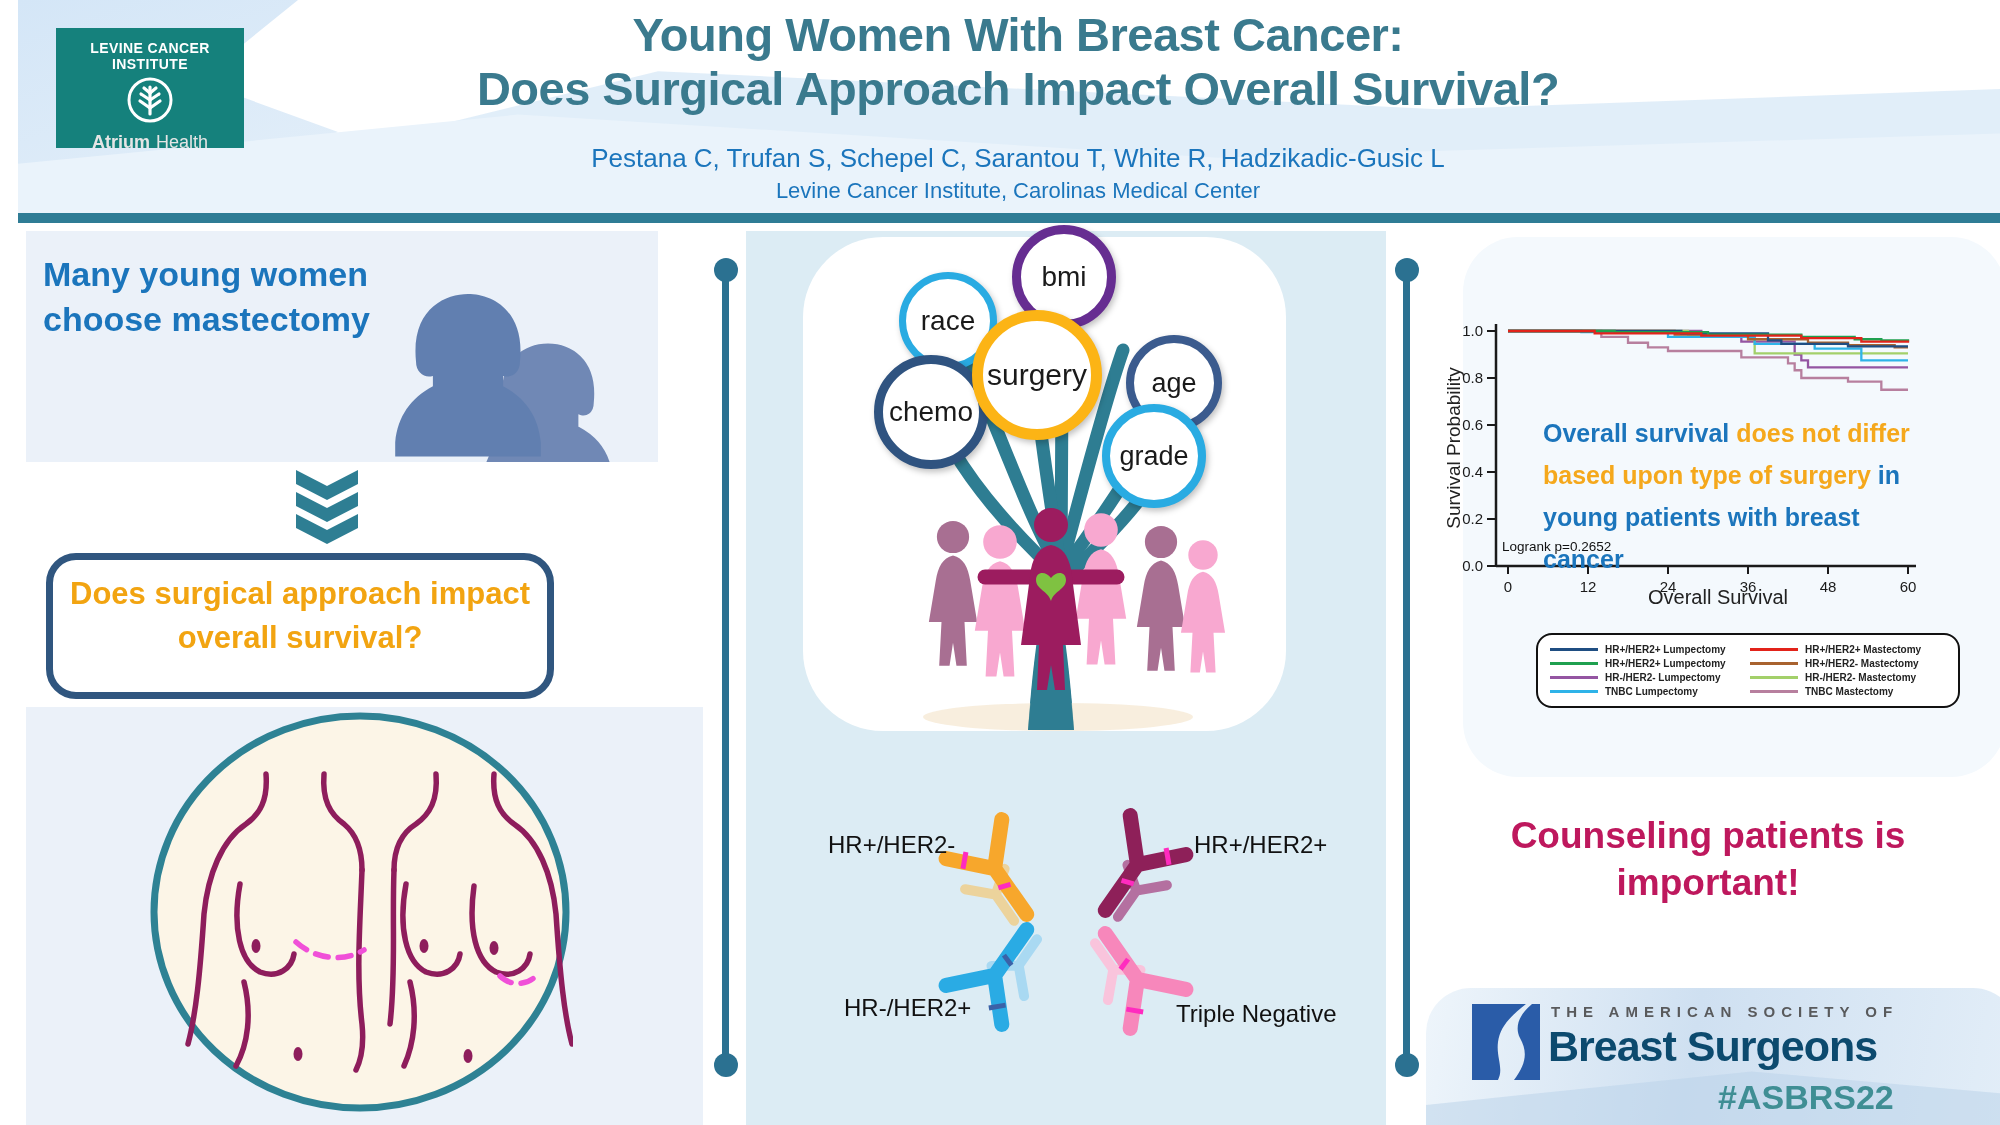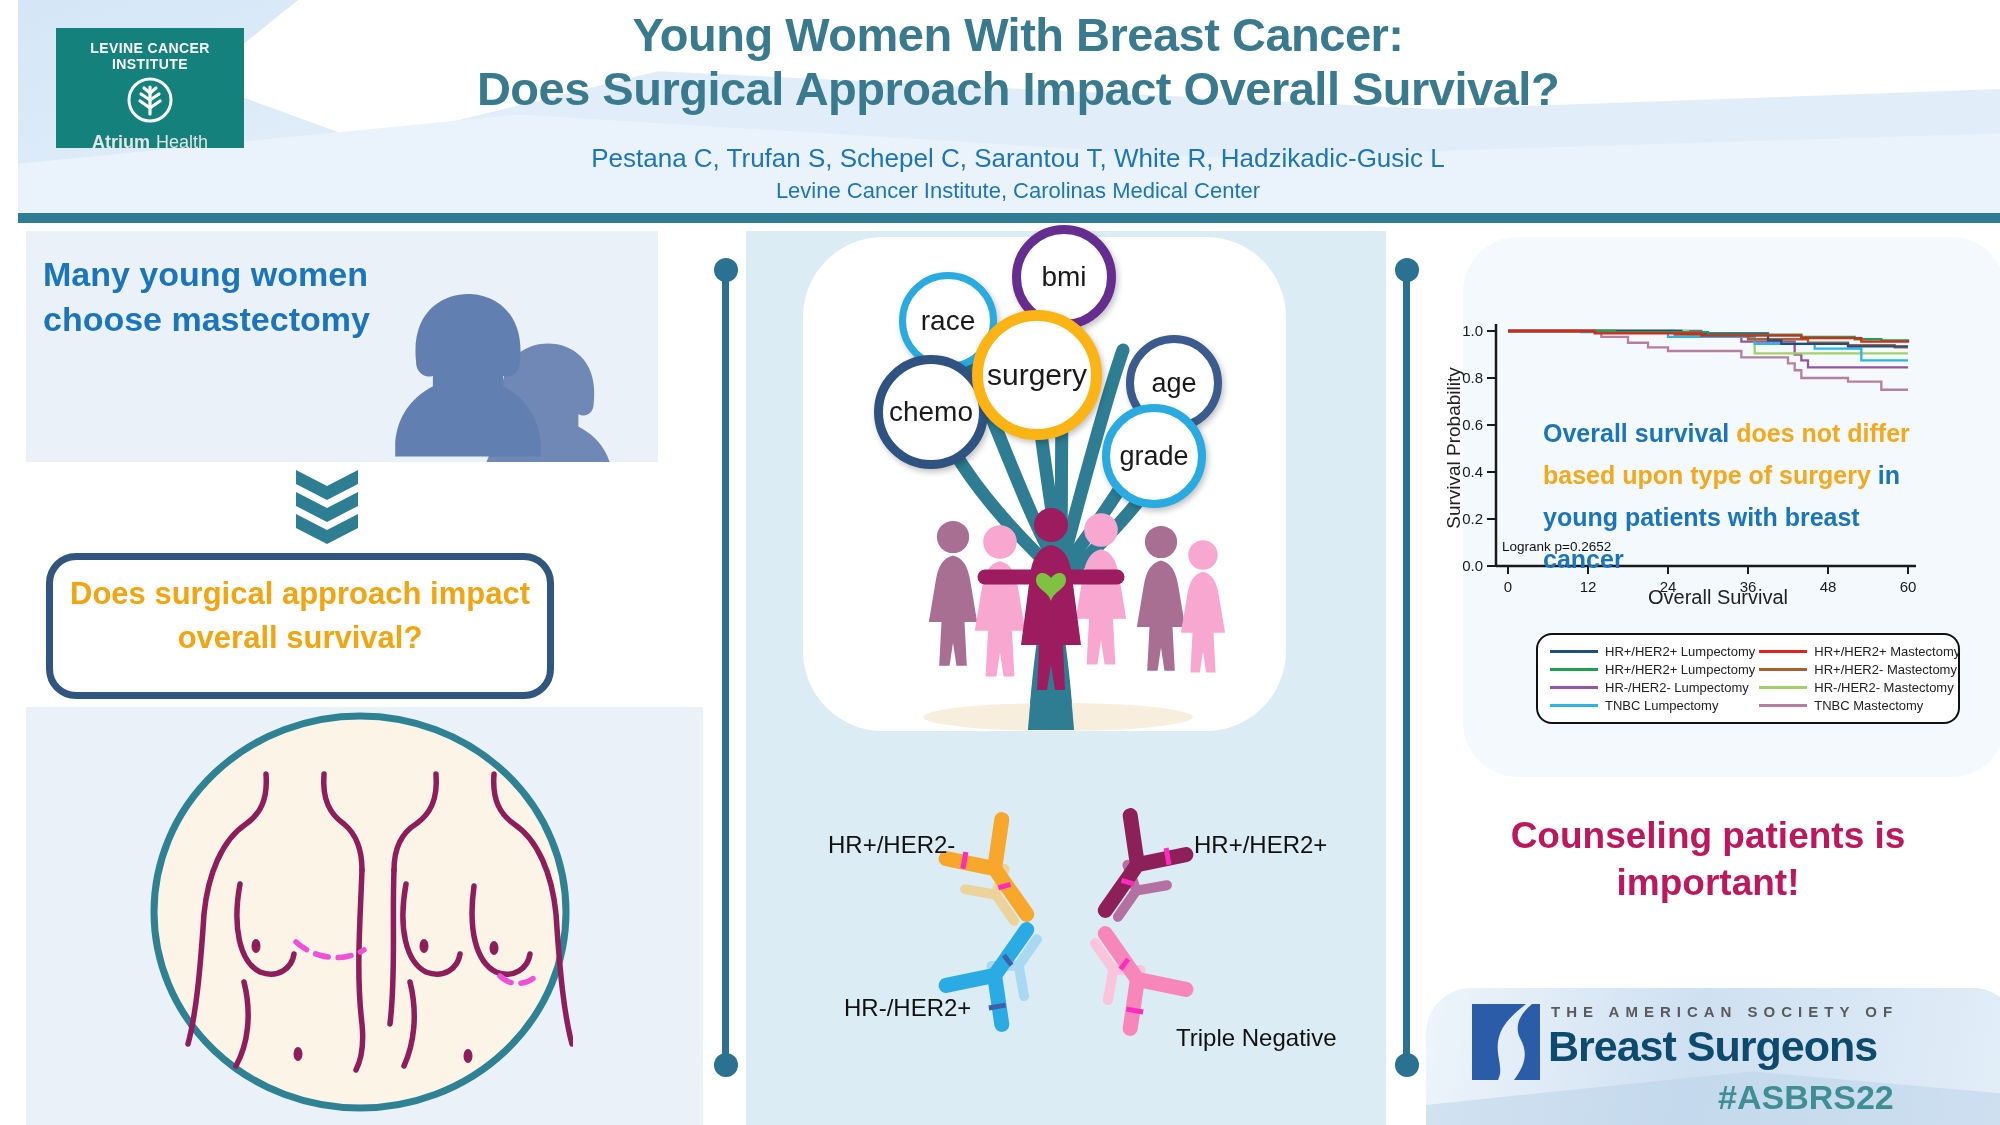--- a/index.html
+++ b/index.html
@@ -55,21 +55,21 @@
   .finding{left:1525px;top:412px;width:372px;font-size:25px;font-weight:bold;line-height:42px;
            z-index:3;pointer-events:none;}
   .f-blue{color:#1b75bc;} .f-orange{color:#f5a81c;}
   .logrank{left:1484px;top:539px;font-size:13.5px;color:#111;z-index:3;}
   .xlab{left:1560px;top:586px;width:280px;text-align:center;font-size:20px;color:#222;z-index:3;}
   .ylab{left:1316px;top:437px;width:240px;height:22px;text-align:center;font-size:19px;color:#222;
         transform:rotate(-90deg);z-index:3;}
   .legend{left:1518px;top:633px;width:396px;background:#fff;border:2.5px solid #111;
           border-radius:16px;padding:9px 12px;display:grid;grid-template-columns:1fr 1fr;
           grid-column-gap:4px;grid-row-gap:3px;z-index:3;}
-  .leg-item{display:flex;align-items:center;font-size:13px;font-weight:400;color:#222;white-space:nowrap;}
+  .leg-item{display:flex;align-items:center;font-size:10px;font-weight:700;color:#222;white-space:nowrap;}
   .leg-swatch{display:inline-block;width:48px;height:3px;margin-right:7px;flex:none;}
   .counsel{left:1400px;top:812px;width:580px;text-align:center;color:#be185d;
            font-size:37px;font-weight:bold;line-height:47px;}
   .band{left:1408px;top:988px;width:592px;height:137px;border-radius:45px 45px 0 0;
         background:linear-gradient(100deg,#eef5fb 0%,#cfe0f1 45%,#e3eef8 100%);overflow:hidden;}
   .band-streak{position:absolute;left:0;top:70px;width:592px;height:67px;background:#bcd4ea;opacity:.55;
         clip-path:polygon(0 70%,55% 20%,100% 55%,100% 100%,0 100%);}
   .asbrs-top{left:1533px;top:1003px;font-size:15px;letter-spacing:6px;color:#595a5c;font-weight:600;z-index:2;}
   .asbrs-main{left:1530px;top:1022px;font-size:43px;font-weight:bold;color:#0c4a6e;letter-spacing:-1px;z-index:2;}
   .asbrs-tag{left:1700px;top:1078px;font-size:34px;font-weight:bold;color:#3f8e94;z-index:2;}
@@ -261,21 +261,21 @@
     <g transform="translate(244,196) rotate(145)">
       <path d="M14,30 L14,62 M14,30 L36,8 M14,30 L-8,14" stroke="#f9c4dc" stroke-width="10" fill="none" stroke-linecap="round"></path>
       <path d="M0,8 L0,64 M0,8 L-34,-28 M0,8 L34,-28" stroke="#f787bb" stroke-width="15" fill="none" stroke-linecap="round"></path>
       <path d="M26,-10 L14,-22" stroke="#ff2bbf" stroke-width="5"></path>
       <path d="M8,26 L-4,30" stroke="#ff2bbf" stroke-width="5"></path>
     </g>
   </svg>
   <div class="ab-label" style="left:810px;top:831px;">HR+/HER2-</div>
   <div class="ab-label" style="left:1176px;top:831px;">HR+/HER2+</div>
   <div class="ab-label" style="left:826px;top:994px;">HR-/HER2+</div>
-  <div class="ab-label" style="left:1158px;top:1024px;">Triple Negative</div>
+  <div class="ab-label" style="left:1158px;top:1000px;">Triple Negative</div>
 
   <div class="abs plotpanel"></div>
   <svg id="km-svg" class="abs" width="580" height="380" viewBox="0 0 580 380">
       <line x1="58" y1="84" x2="58" y2="326" stroke="#1a1a1a" stroke-width="2.5"></line>
       <line x1="58" y1="326" x2="478" y2="326" stroke="#1a1a1a" stroke-width="2.5"></line>
       <line x1="49" y1="326" x2="58" y2="326" stroke="#1a1a1a" stroke-width="2"></line>
       <text x="45" y="331" text-anchor="end" font-size="15" fill="#1a1a1a" font-family="&quot;Liberation Sans&quot;,sans-serif">0.0</text>
       <line x1="49" y1="279" x2="58" y2="279" stroke="#1a1a1a" stroke-width="2"></line>
       <text x="45" y="284" text-anchor="end" font-size="15" fill="#1a1a1a" font-family="&quot;Liberation Sans&quot;,sans-serif">0.2</text>
       <line x1="49" y1="232" x2="58" y2="232" stroke="#1a1a1a" stroke-width="2"></line>

